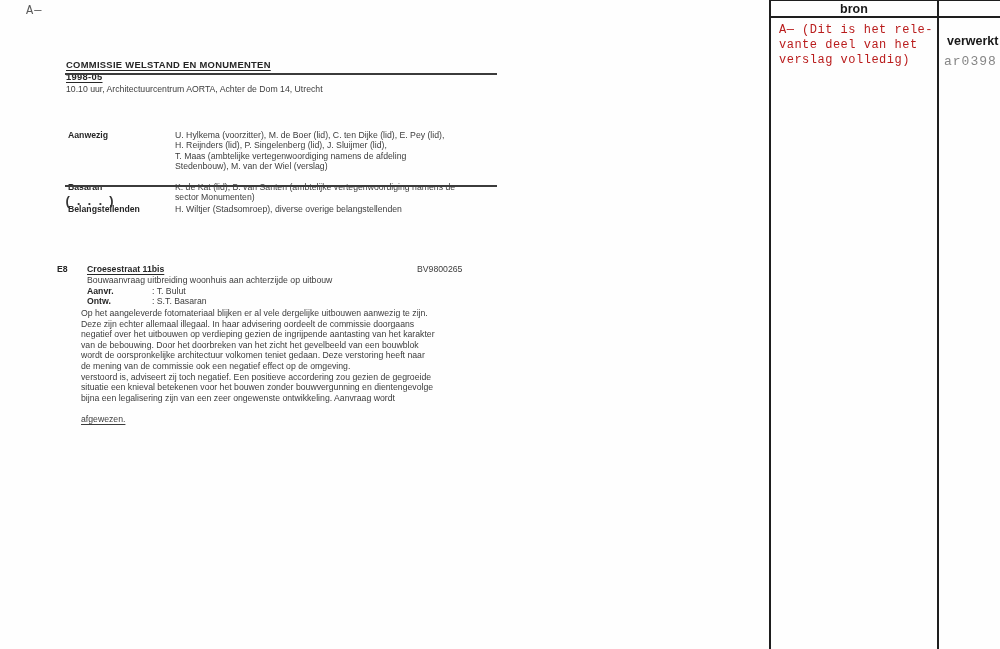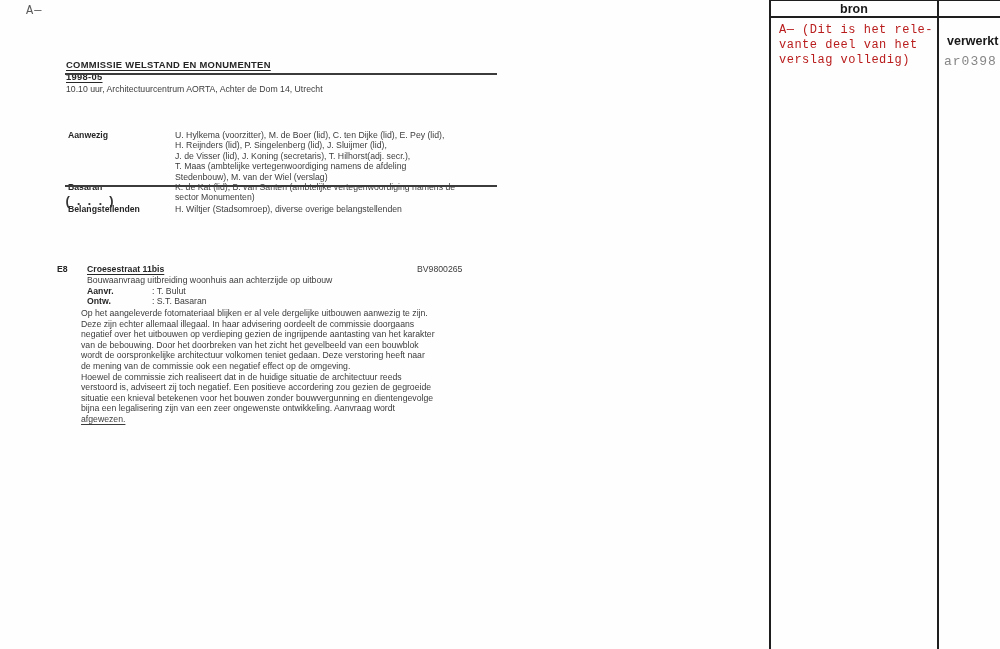--- a/index.html
+++ b/index.html
@@ -46,21 +46,20 @@
 <div class="abs t" style="left:66px; top:42px;">
     <div class="tline">10.10 uur, Architectuurcentrum AORTA, Achter de Dom 14, Utrecht</div>
   </div>
 
 <div class="rule" style="left:65px; top:73px; width:432px;"></div>
 
 <div class="abs t b" style="left:68px; top:88px;">Aanwezig</div>
 <div class="abs t" style="left:175px; top:88px;">
     <div class="tline">U. Hylkema (voorzitter), M. de Boer (lid), C. ten Dijke (lid), E. Pey (lid),</div>
     <div class="tline">H. Reijnders (lid), P. Singelenberg (lid), J. Sluijmer (lid),</div>
-    <div class="tline">J. de Visser (lid), J. Koning (secretaris), T. Hilhorst(adj. secr.),</div>
     <div class="tline">T. Maas (ambtelijke vertegenwoordiging namens de afdeling</div>
     <div class="tline">Stedenbouw), M. van der Wiel (verslag)</div>
   </div>
 
 <div class="abs t b" style="left:68px; top:140px;">Basaran</div>
 <div class="abs t" style="left:175px; top:140px;">
     <div class="tline">K. de Kat (lid), B. van Santen (ambtelijke vertegenwoordiging namens de</div>
     <div class="tline">sector Monumenten)</div>
   </div>
 
@@ -87,21 +86,20 @@
 <div class="abs t b" style="left:87px; top:254px;">Ontw.</div>
 <div class="abs t" style="left:152px; top:254px;">: S.T. Basaran</div>
 
 <div class="abs t" style="left:81px; top:266px; line-height:10.6px;">
     <div class="tline">Op het aangeleverde fotomateriaal blijken er al vele dergelijke uitbouwen aanwezig te zijn.</div>
     <div class="tline">Deze zijn echter allemaal illegaal. In haar advisering oordeelt de commissie doorgaans</div>
     <div class="tline">negatief over het uitbouwen op verdieping gezien de ingrijpende aantasting van het karakter</div>
     <div class="tline">van de bebouwing. Door het doorbreken van het zicht het gevelbeeld van een bouwblok</div>
     <div class="tline">wordt de oorspronkelijke architectuur volkomen teniet gedaan. Deze verstoring heeft naar</div>
     <div class="tline">de mening van de commissie ook een negatief effect op de omgeving.</div>
-    <div class="tline">Hoewel de commissie zich realiseert dat in de huidige situatie de architectuur reeds</div>
     <div class="tline">verstoord is, adviseert zij toch negatief. Een positieve accordering zou gezien de gegroeide</div>
     <div class="tline">situatie een knieval betekenen voor het bouwen zonder bouwvergunning en dientengevolge</div>
     <div class="tline">bijna een legalisering zijn van een zeer ongewenste ontwikkeling. Aanvraag wordt</div>
   </div>
 
 <div class="abs t u" style="left:81px; top:372px;">afgewezen.</div>
 
 <div class="hline" style="left:769px; top:0; width:231px; height:1px;"></div>
 <div class="vline" style="left:769px; top:0; width:2px; height:649px;"></div>
 <div class="vline" style="left:937px; top:0; width:2px; height:649px;"></div>

